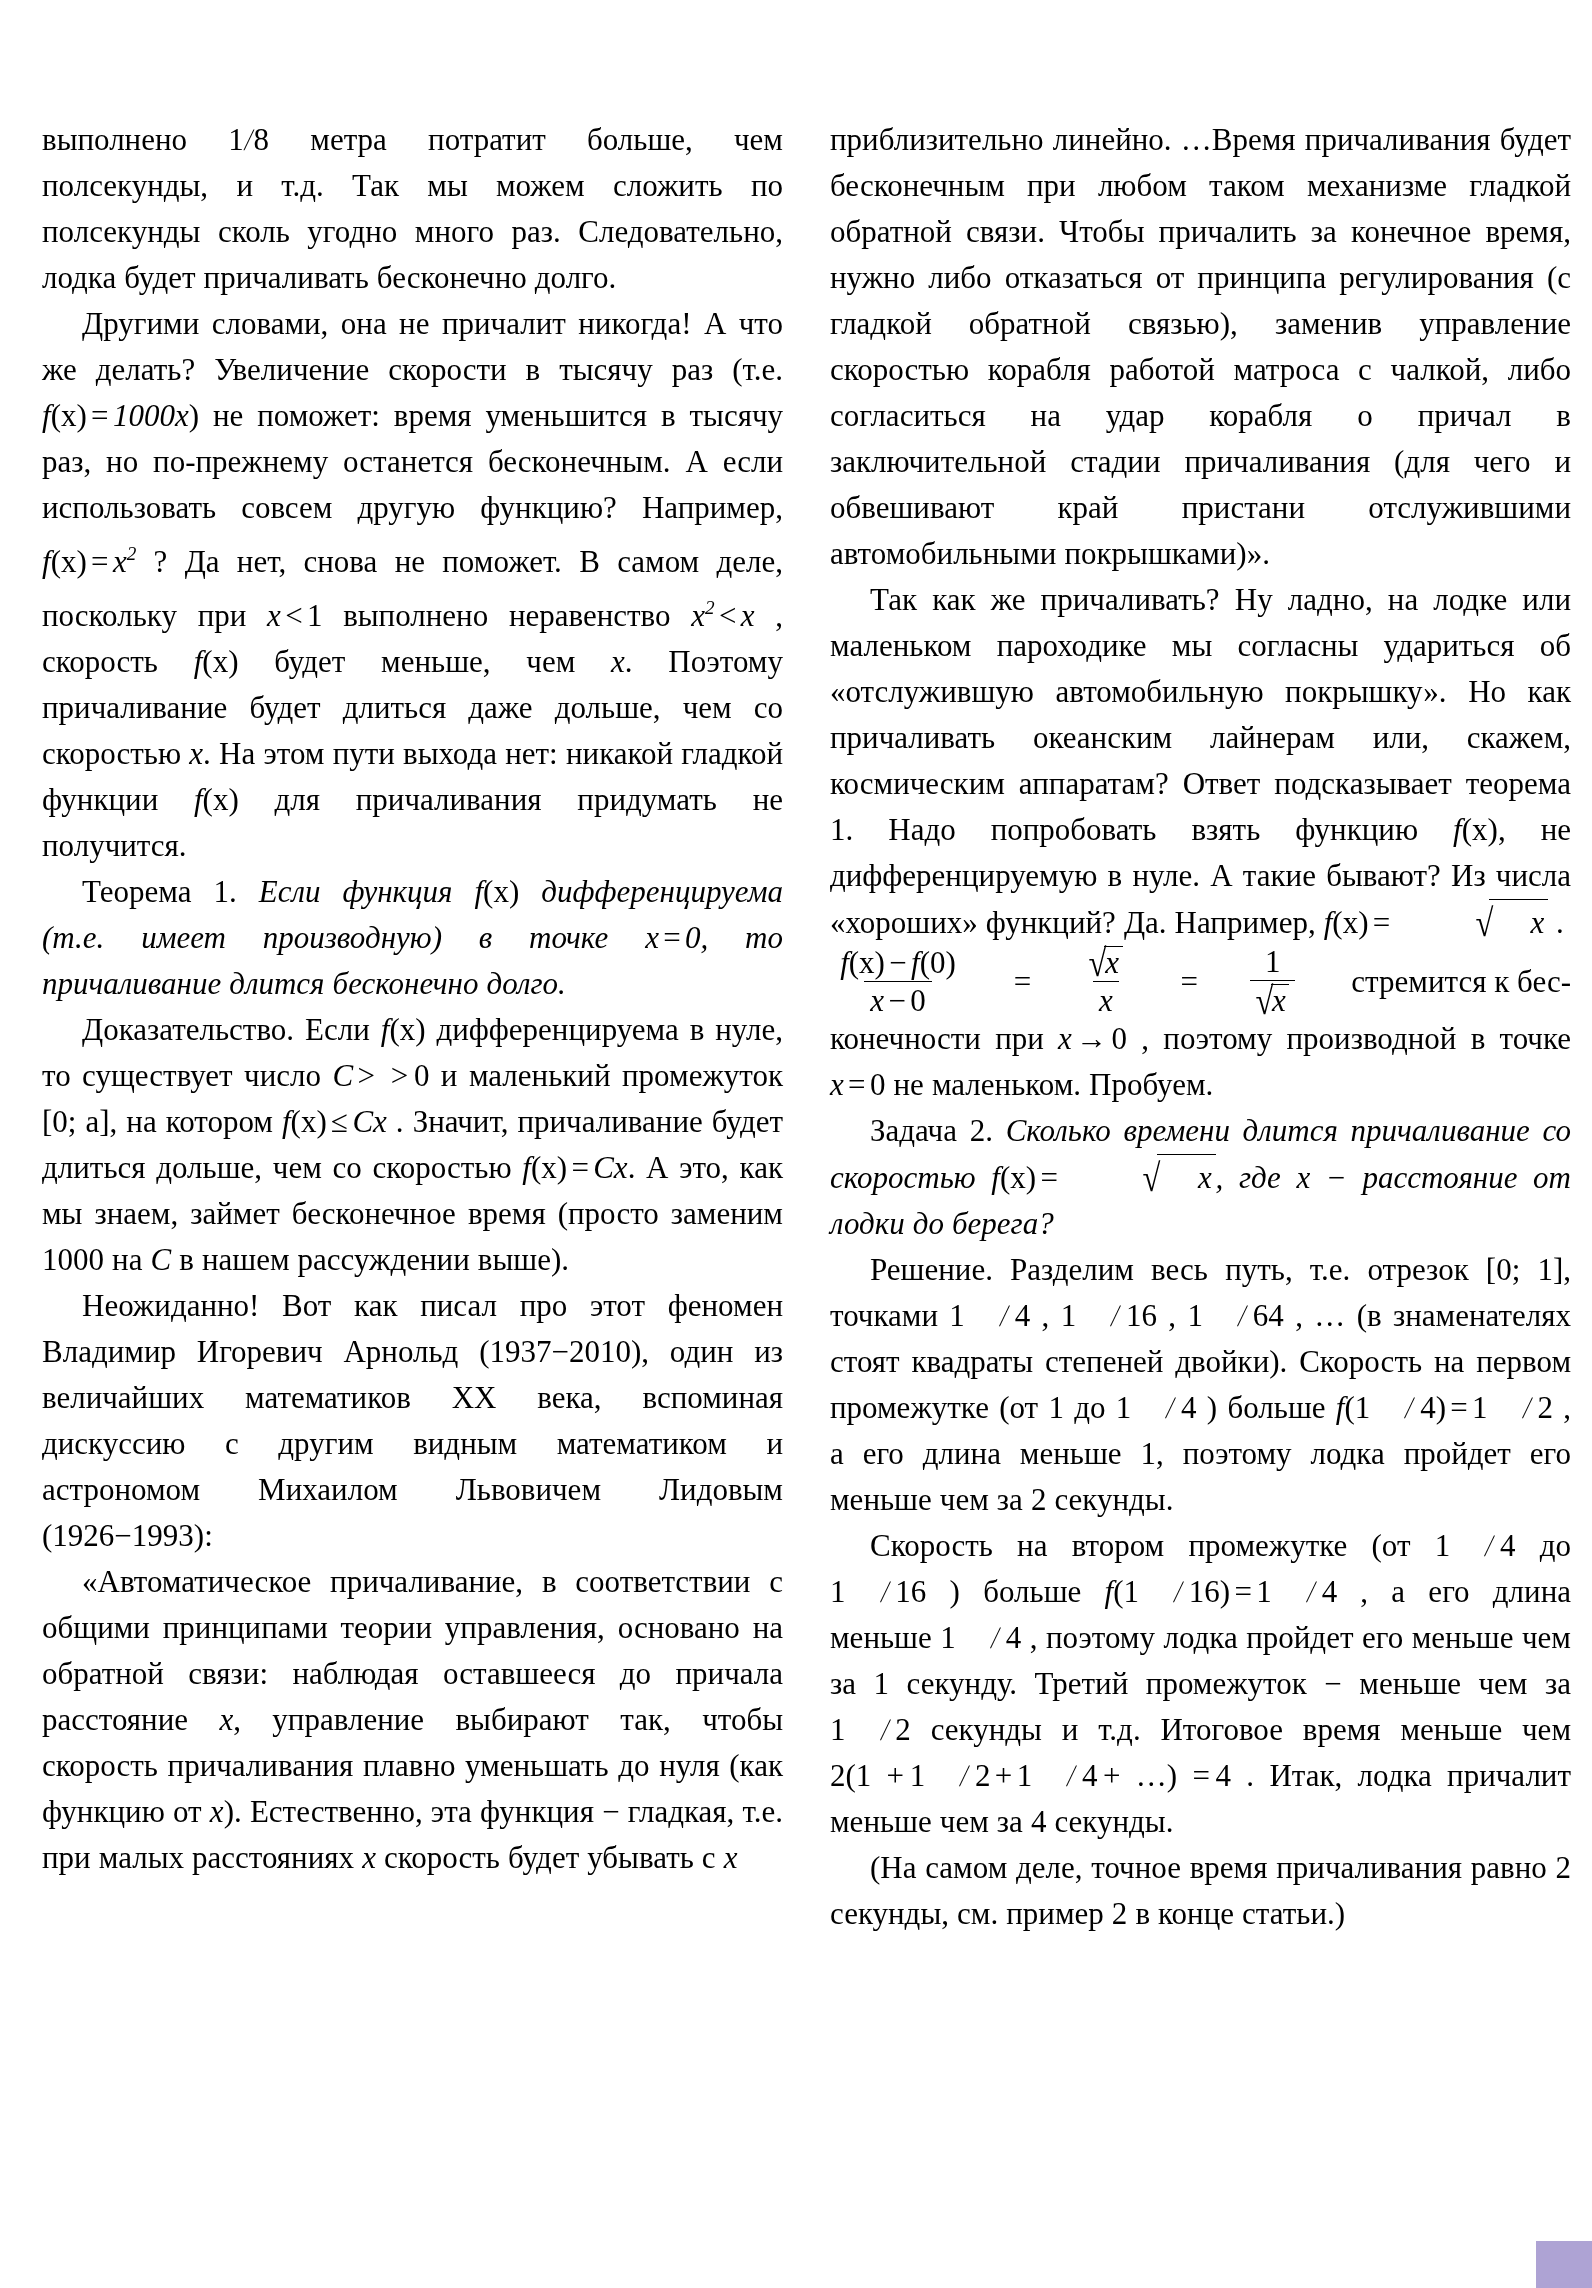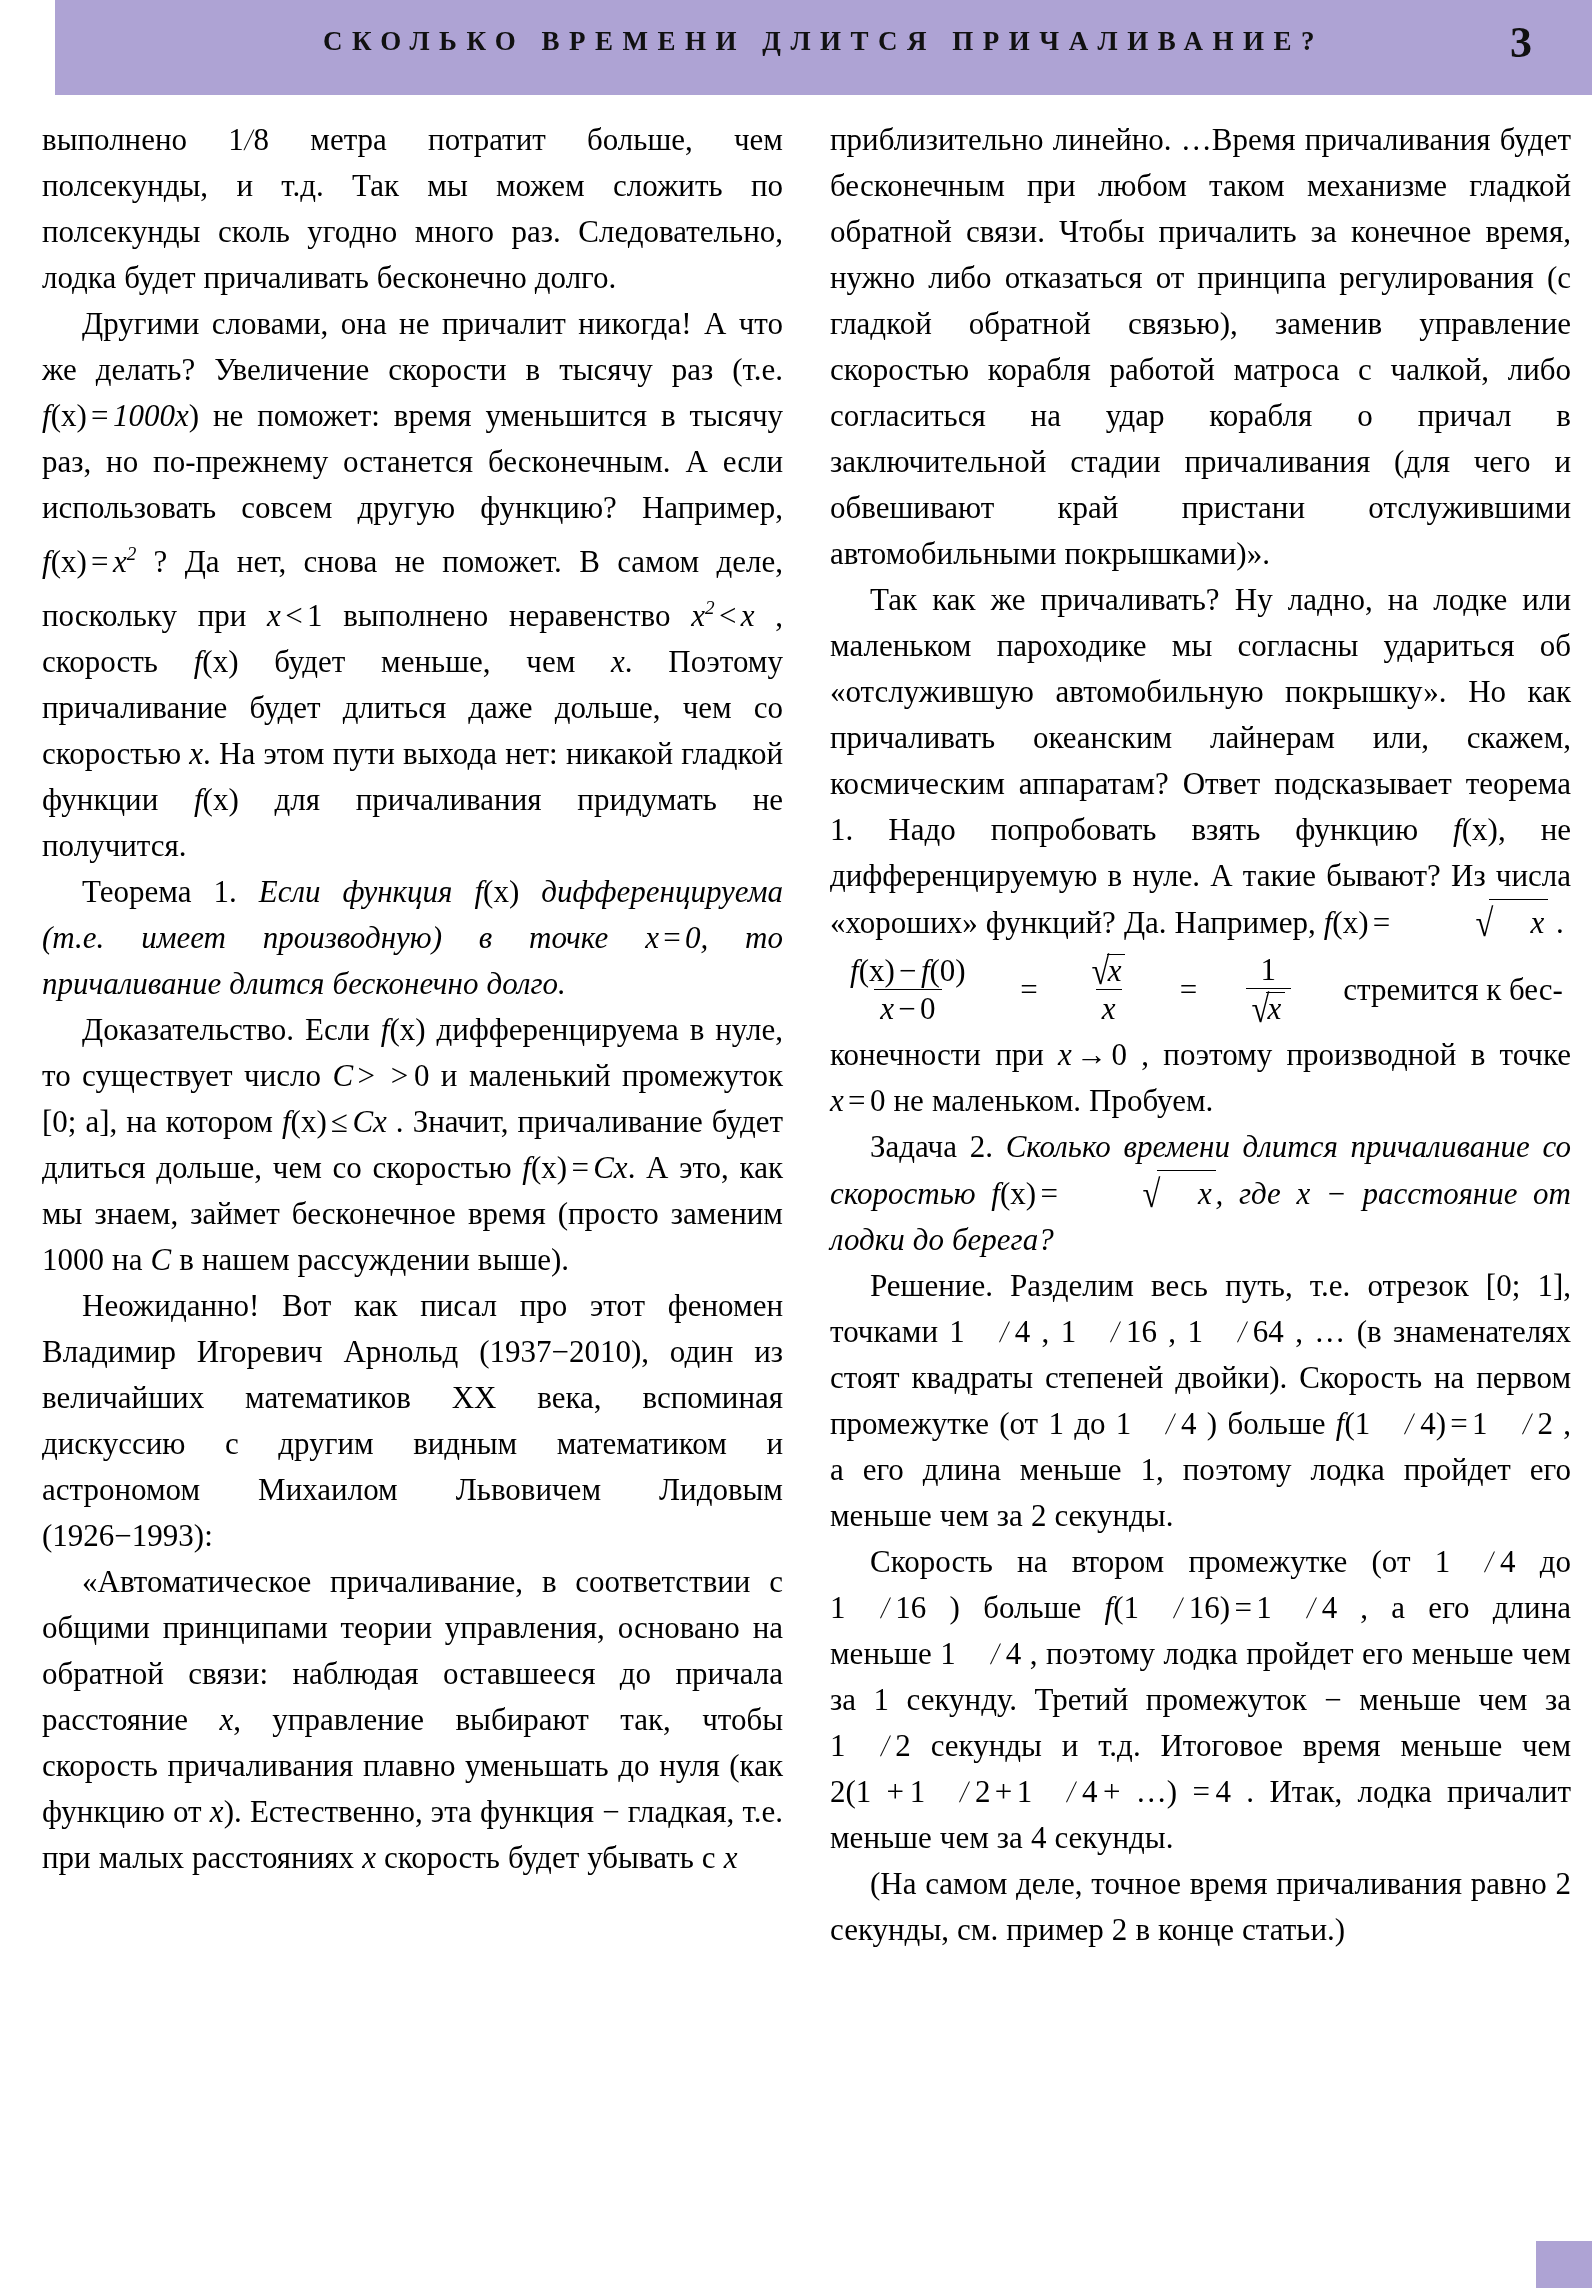--- a/index.html
+++ b/index.html
@@ -74,24 +74,25 @@
   .sfrac .nm{}
   .sfrac .sl{display:inline-block;transform:scaleX(.72) skewX(-18deg);padding:0 .02em;}
 
   
   .sqrt{white-space:nowrap;display:inline-block;}
   .sqrt .rad{display:inline-block;transform:scale(1.05,1.25);font-style:normal;}
   .sqrt .rnd{display:inline-block;border-top:1.6px solid #000;padding:0 .12em 0 .04em;margin-left:-0.08em;font-style:italic;}
 
   
   .display-eq{
-    display:flex;align-items:center;justify-content:space-between;
+    display:flex;align-items:center;justify-content:flex-end;
     font-size:31px;line-height:1;
-    margin:8px;
+    margin:0;
     white-space:nowrap;
+    gap:36px;
   }
   .frac{
     display:inline-flex;flex-direction:column;align-items:center;
     vertical-align:middle;margin:0 6px;
   }
   .frac .num{padding:0 6px 3px 6px;}
   .frac .den{padding:3px 6px 0 6px;border-top:1.8px solid #000;}
   .eqsign{padding:0 10px;font-style:normal;}
   .eqtail{padding-left:14px;font-style:normal;}
 
@@ -99,24 +100,20 @@
   .corner-mark{
     position:absolute;right:0;bottom:0;width:56px;height:48px;
     background:#aea3d4;
   }
 </style>
 </head>
 <body>
 
 <div class="page">
 
-  <div class="header-bar">
-    <div class="header-title">СКОЛЬКО ВРЕМЕНИ ДЛИТСЯ ПРИЧАЛИВАНИЕ?</div>
-    <div class="header-page">3</div>
-  </div>
 
   <div class="columns">
 
     <div class="col col-left">
 
       <p class="para cont"><span>выполнено </span><span class="sfrac"><span class="nm">1</span><span class="sl">/</span><span>8</span></span><span> метра потратит больше, чем полсекунды, и т.д. Так мы можем сложить по полсекунды сколь угодно много раз. Следовательно, </span><b class="run">лодка будет причаливать бесконечно долго</b><span>.</span></p>
 
       <p class="para ind"><span>Другими словами, она не причалит никогда! А что же делать? Увеличение скорости в тысячу раз (т.е. </span><span class="m"><span>f</span><span class="mup">(x)</span><span class="op">=</span><span>1000x</span></span><span>) не поможет: время уменьшится в тысячу раз, но по-прежнему останется бесконечным. А если использовать совсем другую функцию? Например, </span><span class="m"><span>f</span><span class="mup">(x)</span><span class="op">=</span><span>x</span><span class="sup mup">2</span></span><span> ? Да нет, снова не поможет. В самом деле, поскольку при </span><span class="m"><span>x</span><span class="op">&lt;</span><span class="mup">1</span></span><span> выполнено неравенство </span><span class="m"><span>x</span><span class="sup mup">2</span><span class="op">&lt;</span><span>x</span></span><span> , скорость </span><span class="m"><span>f</span><span class="mup">(x)</span></span><span> будет меньше, чем </span><span class="m">x</span><span>. Поэтому причаливание будет длиться даже дольше, чем со скоростью </span><span class="m">x</span><span>. На этом пути выхода нет: никакой гладкой функции </span><span class="m"><span>f</span><span class="mup">(x)</span></span><span> для причаливания придумать не получится.</span></p>
 
       <p class="para ind"><b class="run">Теорема 1.</b><i class="run"><span> Если функция </span></i><span class="m"><span>f</span><span class="mup">(x)</span></span><i class="run"><span> дифференцируема (т.е. имеет производную) в точке </span></i><span class="m"><span>x</span><span class="op">=</span><span>0</span></span><i class="run"><span>, то причаливание длится бесконечно долго.</span></i></p>

